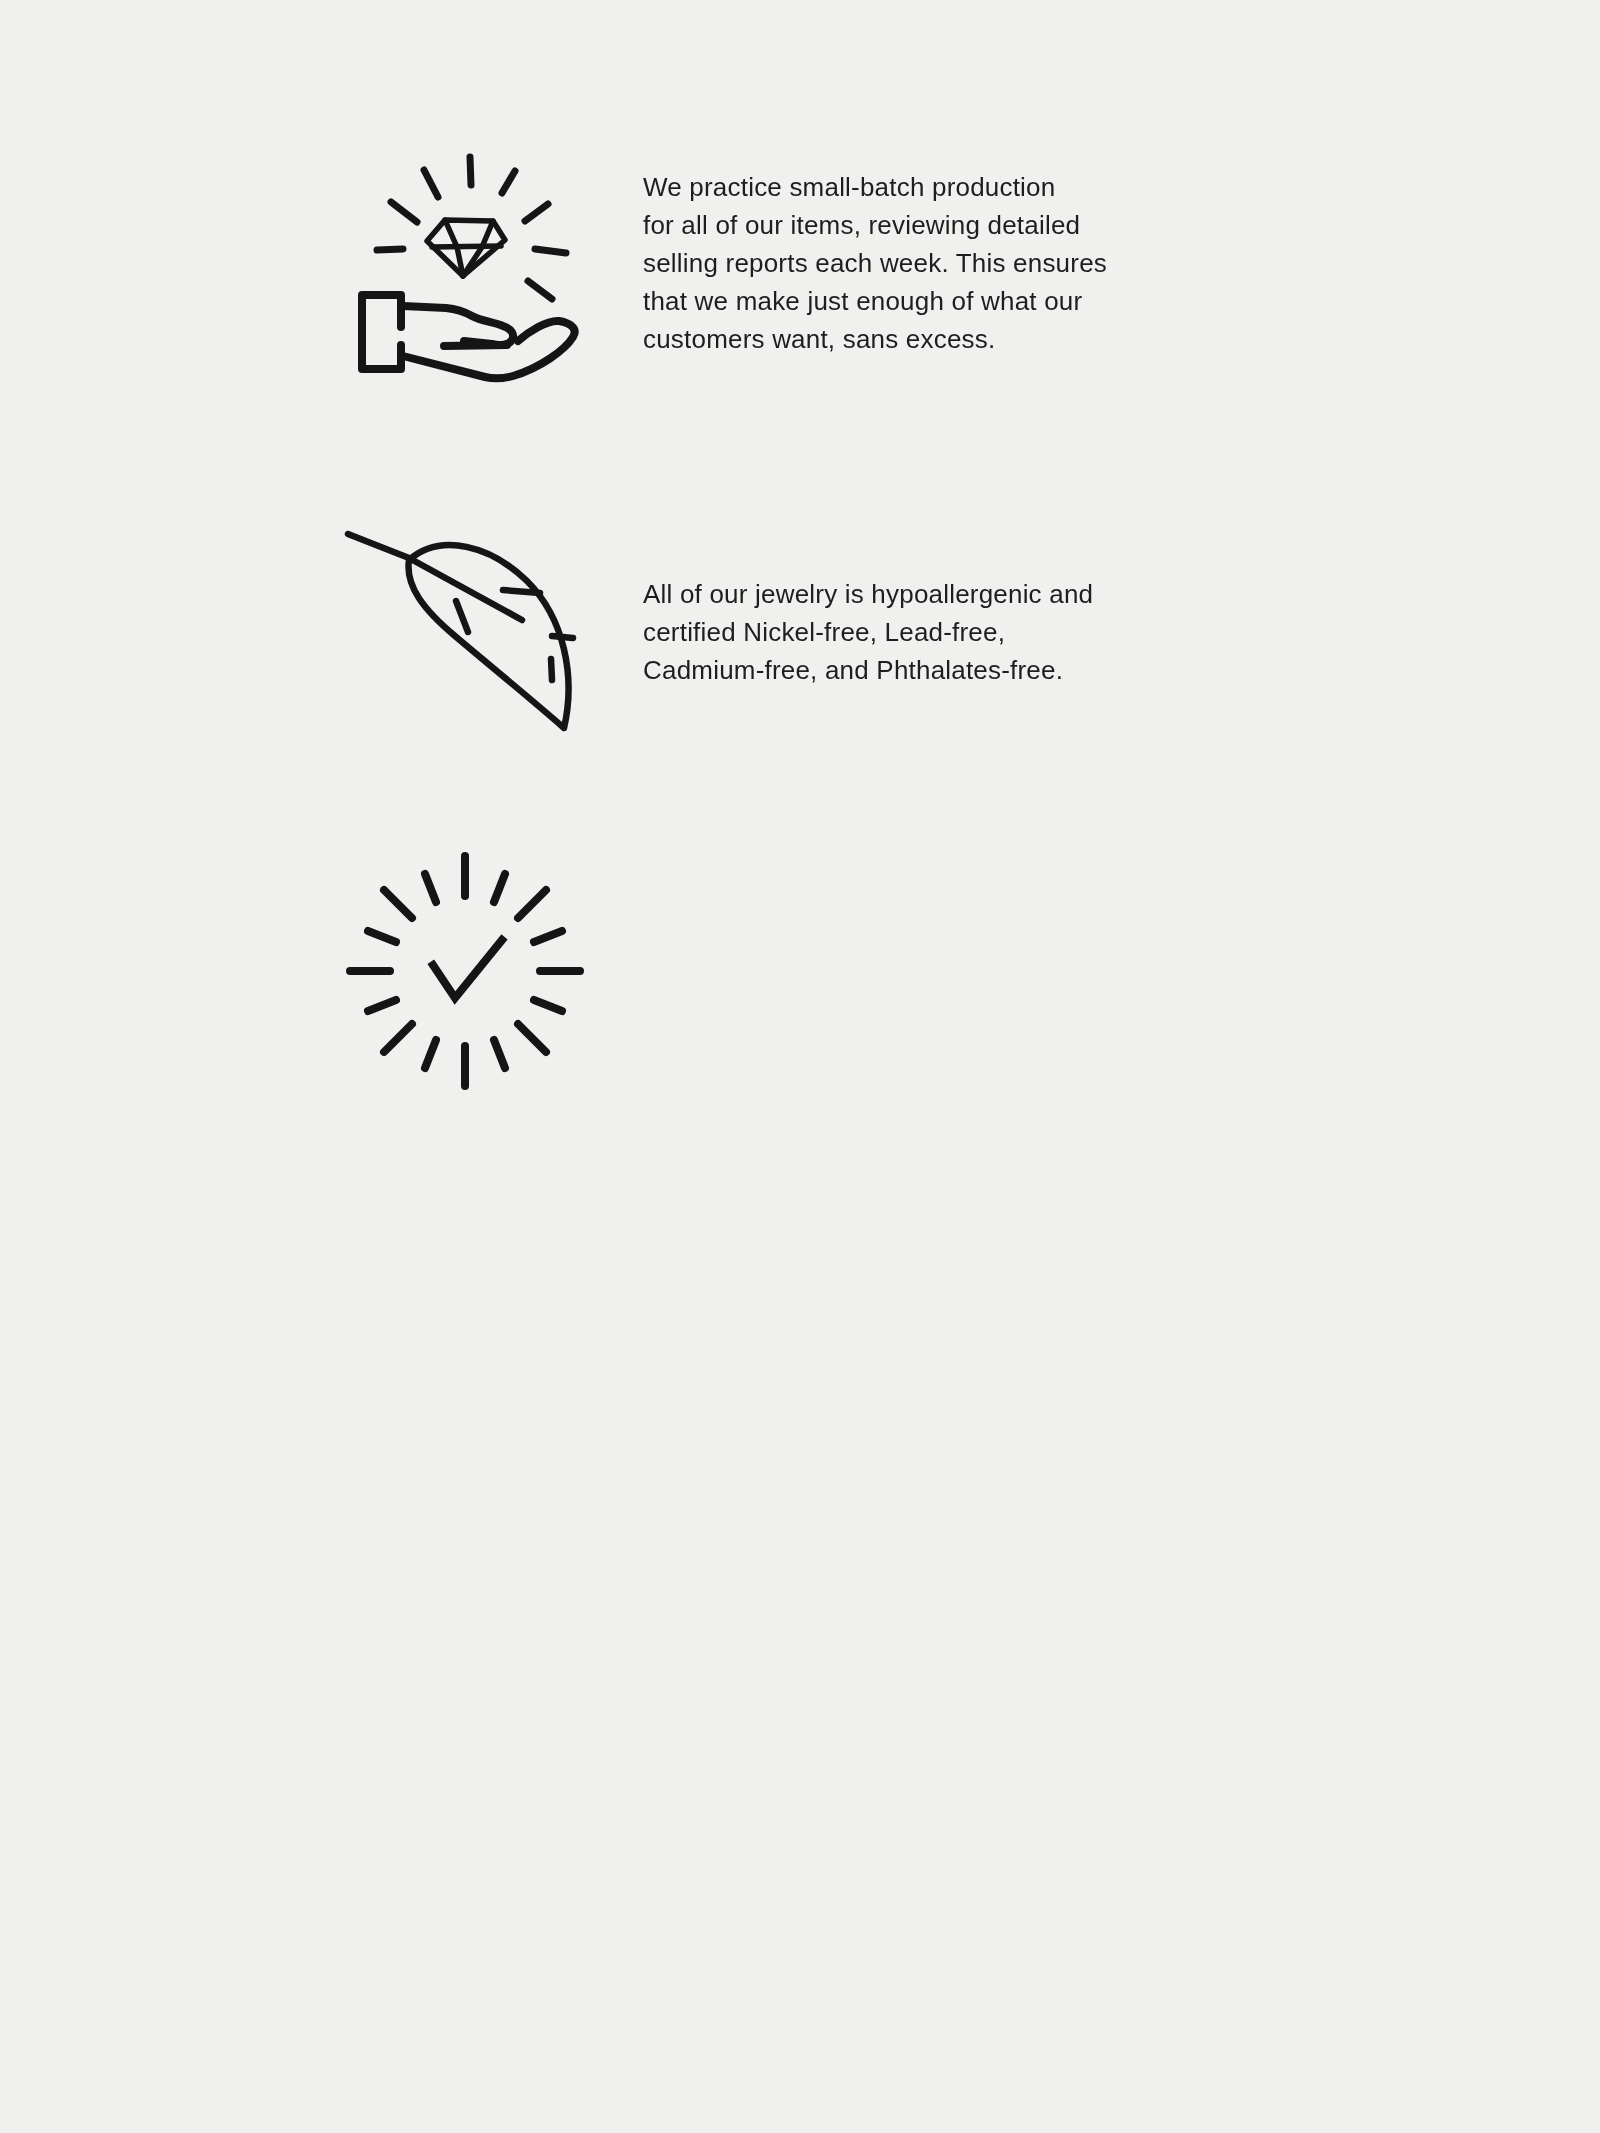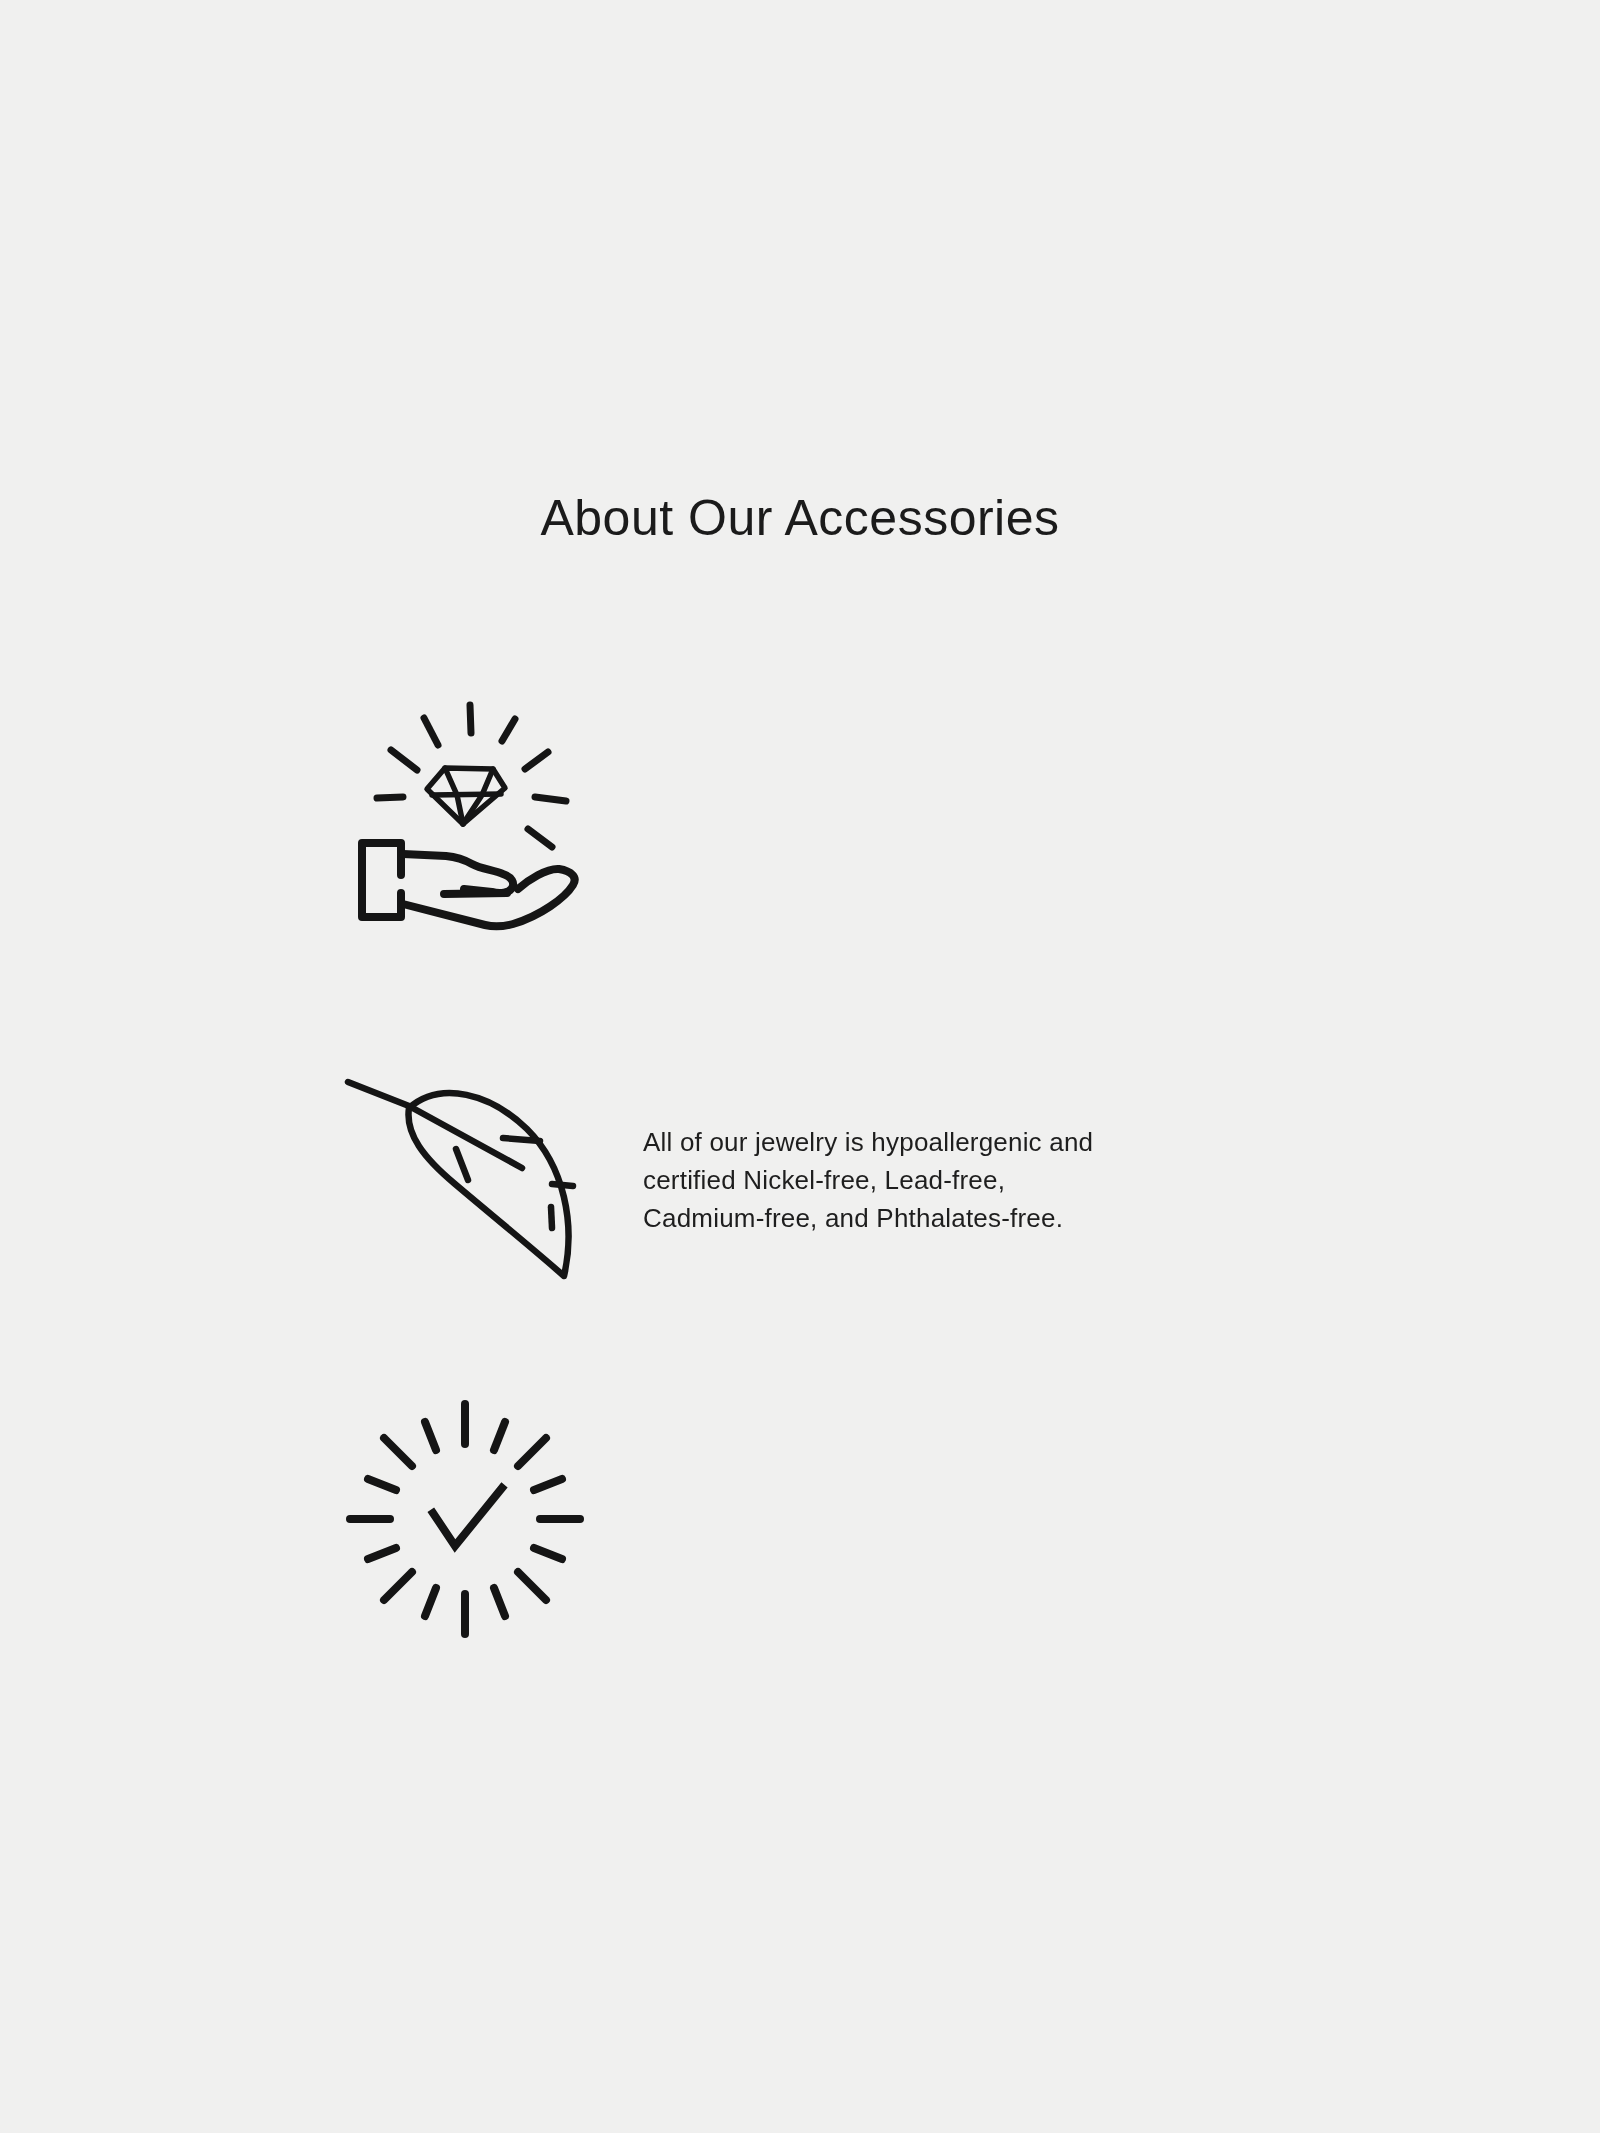--- a/index.html
+++ b/index.html
@@ -61,21 +61,20 @@
     stroke: #151515;
     stroke-linecap: square;
     stroke-linejoin: miter;
   }
 </style>
 </head>
 <body>
 
 <main>
 
-  <h1 class="section-title">About Our Accessories</h1>
 
   <div class="features">
 
     <div class="feature-row row-1">
       <div class="icon-box">
         <svg width="260" height="270" viewBox="0 0 260 270" aria-hidden="true">
 
           <g class="stroke" stroke-width="7">
             <line x1="135" y1="29" x2="136" y2="57"></line>
             <line x1="89" y1="42" x2="103" y2="69"></line>
@@ -95,20 +94,25 @@
           </g>
 
           <g class="stroke" stroke-width="8">
             <path d="M 66 199 L 66 167 L 27 167 L 27 241 L 66 241 L 66 217"></path>
             <path d="M 68 178 L 111 180 C 122 181 130 184 137 188 C 146 193 158 194 168 198 C 177 201 180 207 177 212 C 174 217 165 218 157 216 L 129 213"></path>
             <path d="M 109 218 L 172 217"></path>
             <path d="M 183 213 C 193 204 212 192 224 193 C 236 195 243 201 238 209 C 230 222 205 240 178 248 C 167 251 158 251 150 249 L 68 228"></path>
           </g>
         </svg>
       </div>
+      <p class="feature-text">We practice small-batch production
+for all of our items, reviewing detailed
+selling reports each week. This ensures
+that we make just enough of what our
+customers want, sans excess.</p>
     </div>
 
     <div class="feature-row row-2">
       <div class="icon-box">
         <svg width="280" height="260" viewBox="0 0 280 260" aria-hidden="true">
           <g class="stroke" stroke-width="6.5">
             <path d="M 23 32 L 84 56 L 197 118"></path>
             <path d="M 84 58 C 116 30 166 44 202 79 C 239 116 251 174 239 226 C 206 197 163 162 130 134 C 99 108 80 84 84 58 Z"></path>
             <line x1="178" y1="88" x2="215" y2="91"></line>
             <line x1="131" y1="99" x2="143" y2="130"></line>

